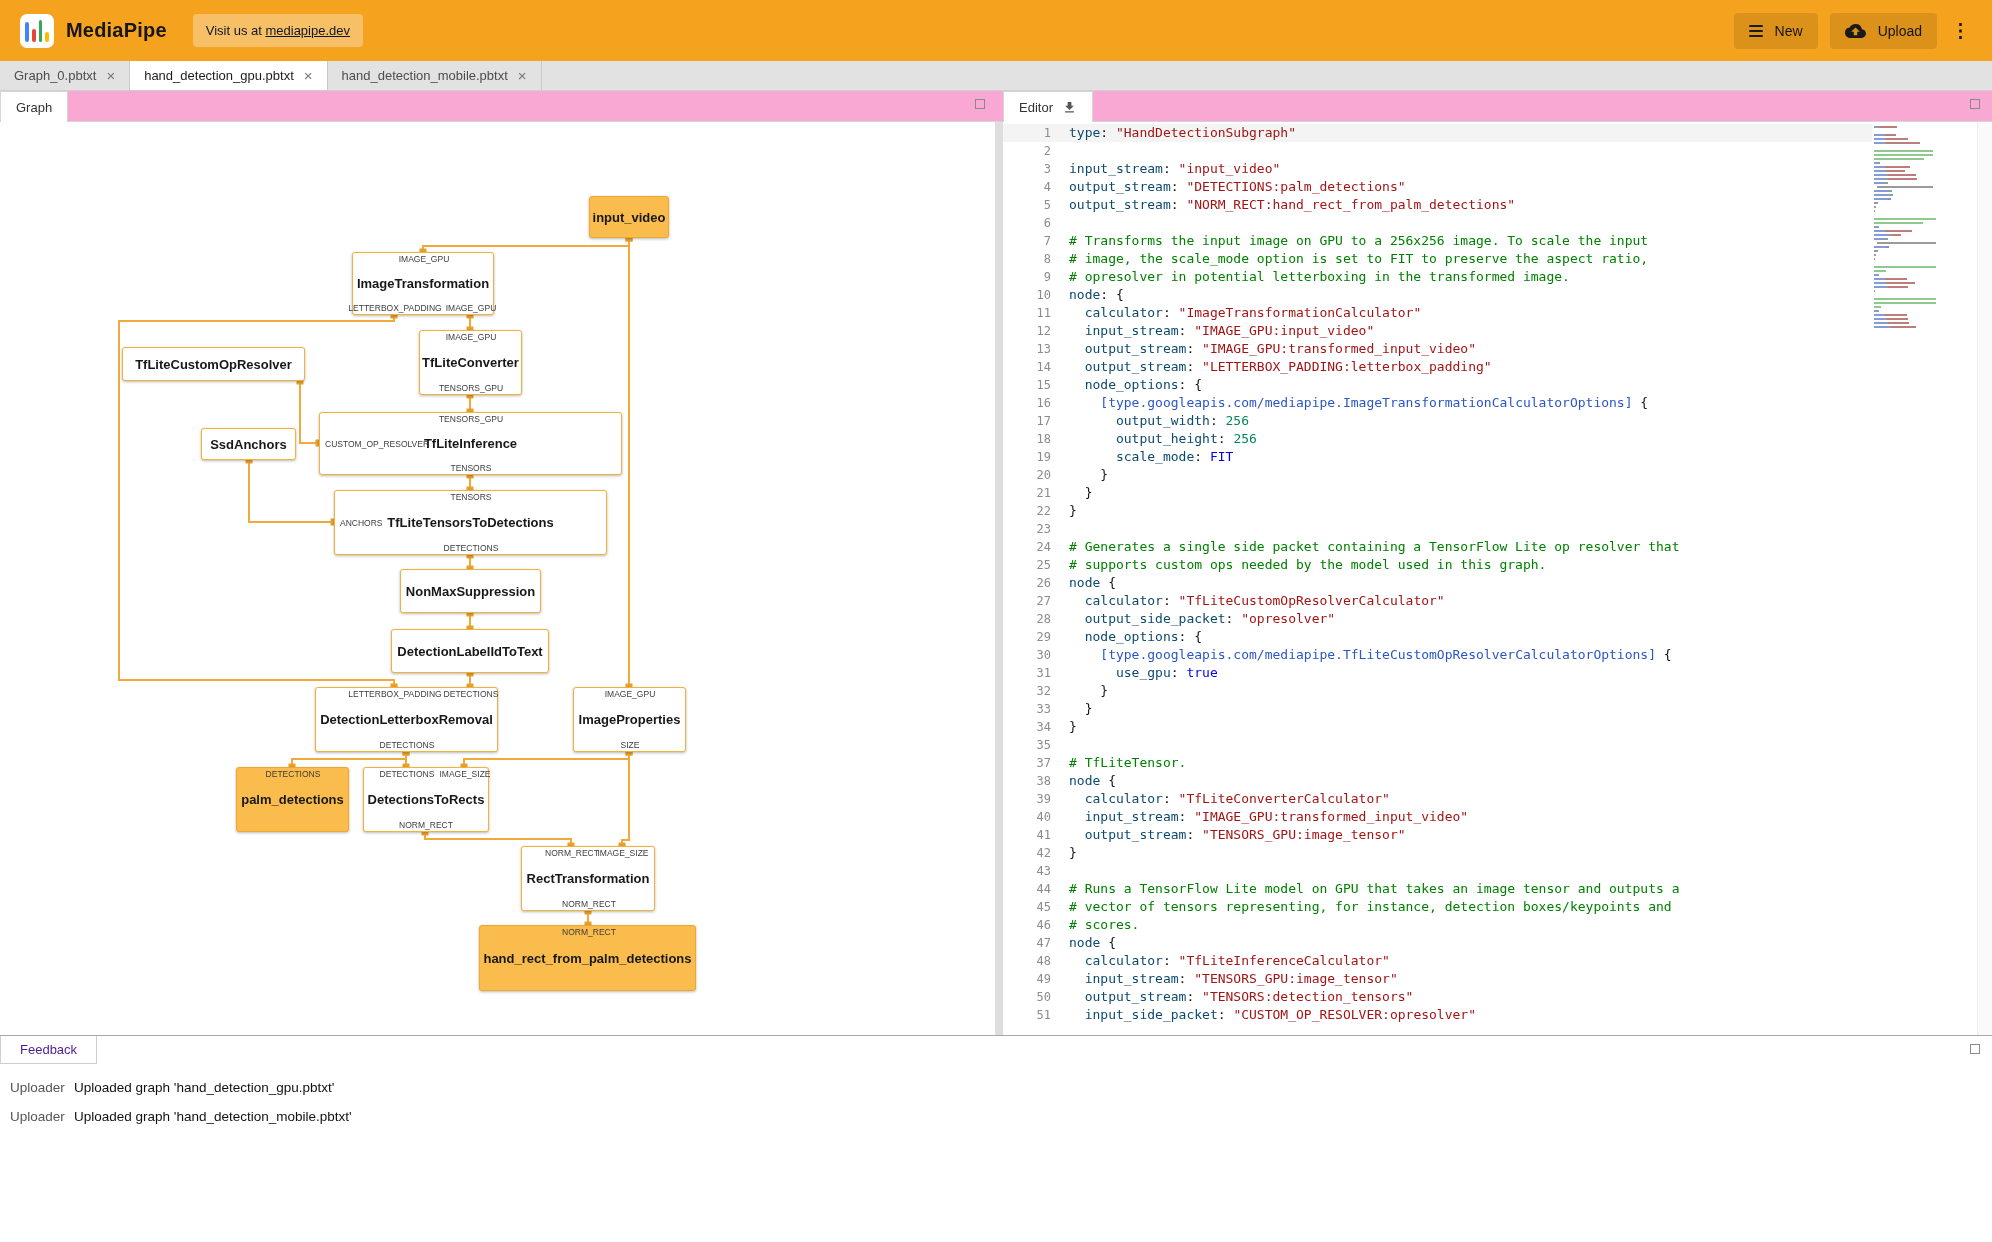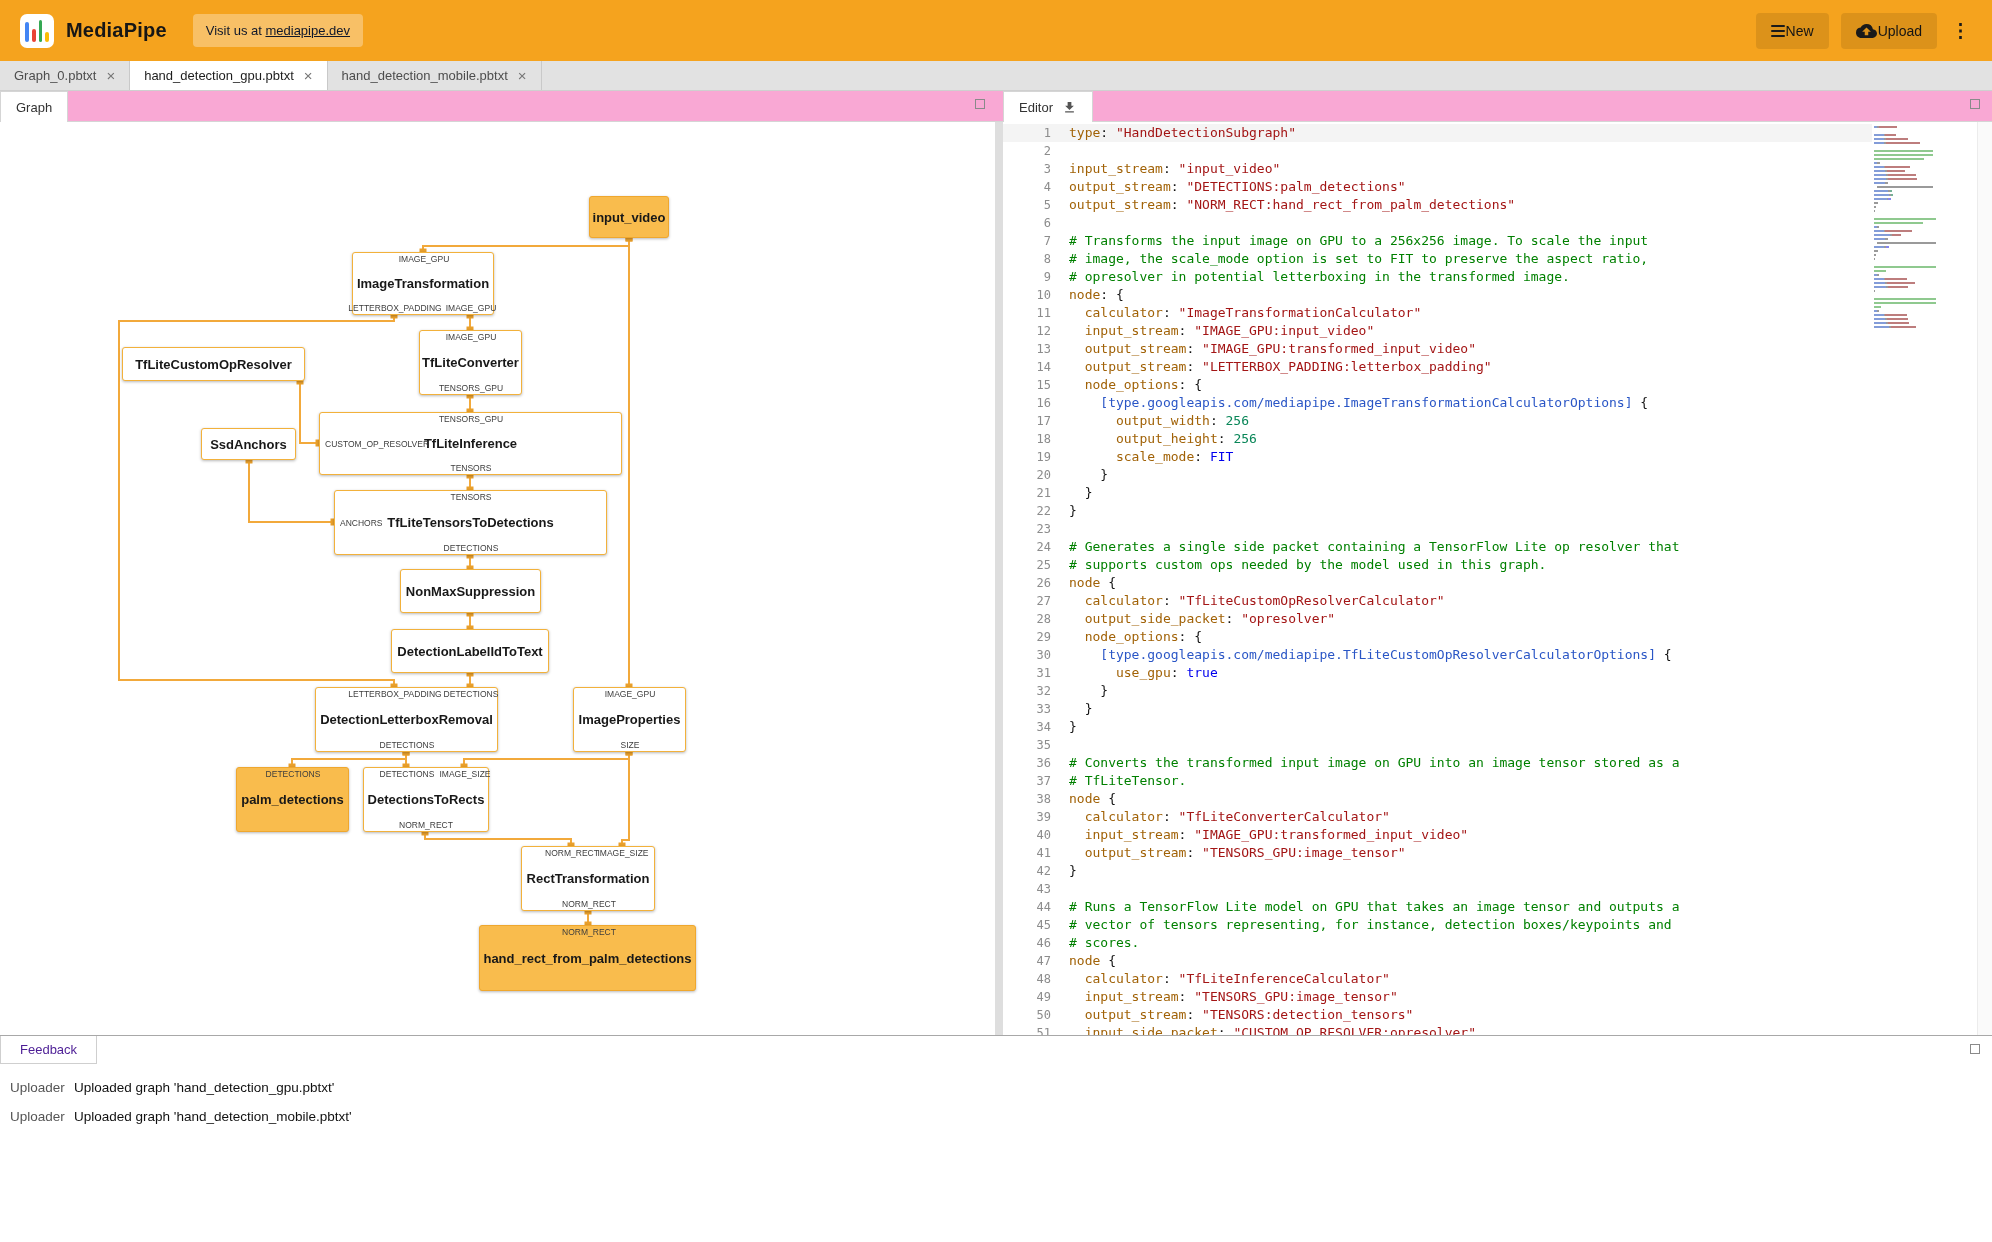--- a/index.html
+++ b/index.html
@@ -5,21 +5,21 @@
   *{box-sizing:border-box;margin:0;padding:0}
   body{width:1992px;height:1242px;position:relative;overflow:hidden;background:#fff;font-family:"Liberation Sans",sans-serif}
   
   .header{position:absolute;top:0;left:0;width:1992px;height:61px;background:#F5A31E;display:flex;align-items:center;padding:0 20px}
   .logo{width:34px;height:34px;background:#fff;border-radius:7px;display:flex;align-items:flex-end;justify-content:center;gap:3px;padding:6px 5px;flex:none}
   .logo i{display:block;width:4px;border-radius:2px}
   .brand{font-size:20px;font-weight:bold;color:#161616;margin-left:12px;letter-spacing:.2px}
   .visit-chip{margin-left:26px;background:rgba(255,255,255,.32);border-radius:4px;padding:9px 13px;font-size:13px;color:#0f172a}
   .visit-chip .lnk{text-decoration:underline;cursor:pointer}
   .hbtns{margin-left:auto;display:flex;align-items:center;gap:12px}
-  .hbtn{background:rgba(0,0,0,.10);border-radius:4px;height:36px;display:flex;align-items:center;gap:1px;padding:0 15px;font-size:14px;color:#141414;cursor:pointer}
+  .hbtn{background:rgba(0,0,0,.10);border-radius:4px;height:36px;display:flex;align-items:center;gap:12px;padding:0 15px;font-size:14px;color:#141414;cursor:pointer}
   .burger{display:flex;flex-direction:column;gap:3px}
   .burger i{display:block;width:14px;height:2px;background:#1a1a1a;border-radius:1px}
   .morev{font-size:19px;font-weight:bold;color:#1a1a1a;padding:0 2px;cursor:pointer;line-height:1}
   
   .ftabs{position:absolute;top:61px;left:0;width:1992px;height:30px;background:#E2E2E2;display:flex;border-bottom:1px solid #CFCFCF}
   .ftab{display:flex;align-items:center;gap:10px;padding:0 14px;font-size:13px;color:#4d4d4d;border-right:1px solid #C9C9C9;cursor:pointer;white-space:nowrap}
   .ftab.active{background:#fff;color:#1d1d1d}
   .ftab-x{color:#757575;font-size:15px;line-height:1}
   
   .striprow{position:absolute;top:91px;left:0;width:1992px;height:31px;background:#f9a8d4;border-bottom:1px solid #D5D5D5}
@@ -35,21 +35,21 @@
   .gport.top{top:1px;transform:translateX(-50%)}
   .gport.bottom{bottom:1px;transform:translateX(-50%)}
   .gport.left{left:5px;top:50%;transform:translateY(-50%)}
   
   .editor-pane{position:absolute;top:122px;left:1003px;width:989px;height:913px;background:#fff;overflow:hidden;font-family:"DejaVu Sans Mono",monospace;cursor:text}
   .codecol{position:absolute;top:2px;left:0;right:120px}
   .cline{display:flex;height:18px;line-height:18px;font-size:13px}
   .cline.cur{background:#F4F4F4}
   .lnum{width:48px;text-align:right;color:#8C8C8C;flex:none;font-size:12px}
   .ltext{white-space:pre;padding-left:18px;color:#121212}
-  .tk-s{color:#A31515}.tk-n{color:#098658}.tk-k{color:#0000EE}.tk-p{color:#a16207}.tk-c{color:#008000}.tk-t{color:#2A56C6}
+  .tk-s{color:#A31515}.tk-n{color:#098658}.tk-k{color:#0000EE}.tk-p{color:#0c4a6e}.tk-c{color:#008000}.tk-t{color:#2A56C6}
   .minimap{position:absolute;top:4px;right:24px;width:94px}
   .mm-row{height:2px;margin-bottom:2px;display:flex}
   .mm-row i{display:block;height:2px;flex:none}
   .vtrack{position:absolute;right:0;top:0;bottom:0;width:15px;background:#FAFAFA;border-left:1px solid #ECECEC}
   
   .feedback{position:absolute;top:1035px;left:0;width:1992px;height:207px;background:#fff;border-top:1px solid #A8A8A8}
   .fb-tab{position:absolute;left:0;top:0;height:28px;display:flex;align-items:center;padding:0 19px;font-size:13px;color:#4c1d95;border:1px solid #CFCFCF;border-top:none;background:#fff;cursor:pointer}
   .fb-list{position:absolute;top:37px;left:0;right:0}
   .fb-row{display:flex;height:29px;align-items:center;font-size:13.5px}
   .fb-src{width:64px;padding-left:10px;color:#555;flex:none}
@@ -377,24 +377,20 @@
       </div>
       <div class="cline">
         <span class="lnum">34</span>
         <span class="ltext">}</span>
       </div>
       <div class="cline">
         <span class="lnum">35</span>
         <span class="ltext"> </span>
       </div>
       <div class="cline">
-        <span class="lnum">36</span>
-        <span class="ltext"><span class="tk-c"># Converts the transformed input image on GPU into an image tensor stored as a</span></span>
-      </div>
-      <div class="cline">
         <span class="lnum">37</span>
         <span class="ltext"><span class="tk-c"># TfLiteTensor.</span></span>
       </div>
       <div class="cline">
         <span class="lnum">38</span>
         <span class="ltext"><span class="tk-p">node</span> {</span>
       </div>
       <div class="cline">
         <span class="lnum">39</span>
         <span class="ltext"><span class="tk-p">  calculator</span>: <span class="tk-s">"TfLiteConverterCalculator"</span></span>

